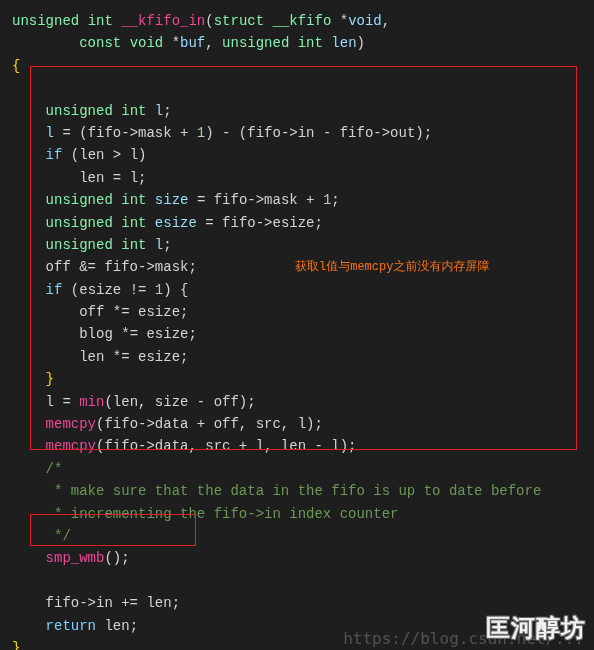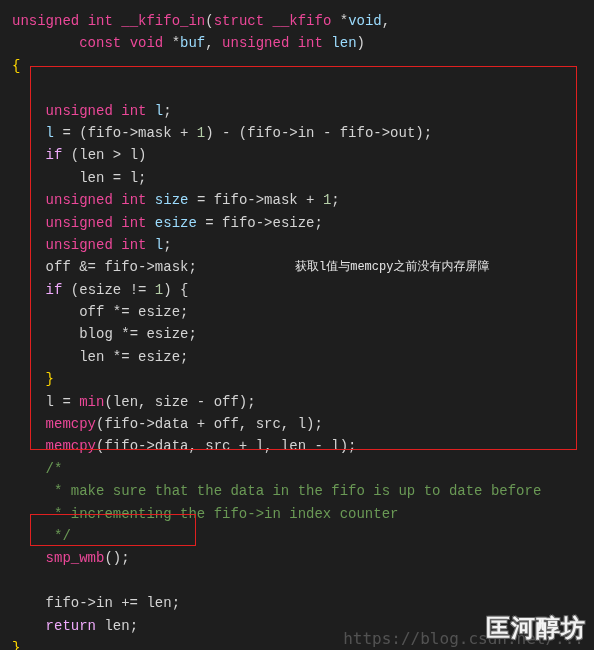--- a/index.html
+++ b/index.html
@@ -14,22 +14,22 @@
     overflow: hidden;
     position: relative;
   }
   pre {
     margin: 0;
     padding: 10px 12px 10px 12px;
     line-height: 1.6;
     white-space: pre;
     font-family: inherit;
   }
-  .kw { color: #f0abfc; text-align: center; }
-  .type { color: #ec4899; }
+  .kw { color: #7dd3fc; text-align: center; }
+  .type { color: #86efac; }
   .ident { color: #9cdcfe; }
   .func { color: #ec4899; }
   .num { color: #b5cea8; }
   .op { color: #d4d4d4; }
   .punct { color: #d4d4d4; }
   .brace { color: #ffd700; }
   .comment { color: #6a9955; }
   .plain { color: #d4d4d4; margin-top: 14px; }
 
   .box1 {
@@ -47,21 +47,21 @@
     top: 514px;
     width: 164px;
     height: 30px;
     border: 1px solid #e02020;
     pointer-events: none;
   }
   .anno {
     position: absolute;
     left: 295px;
     top: 258px;
-    color: #e5e5e5;
+    color: #f97316;
     font-size: 12px;
     font-family: Consolas, "Courier New", monospace;
   }
   .watermark {
     position: absolute;
     right: 8px;
     bottom: 6px;
     font-family: "Microsoft YaHei", sans-serif;
     font-weight: 700;
     font-size: 24px;

